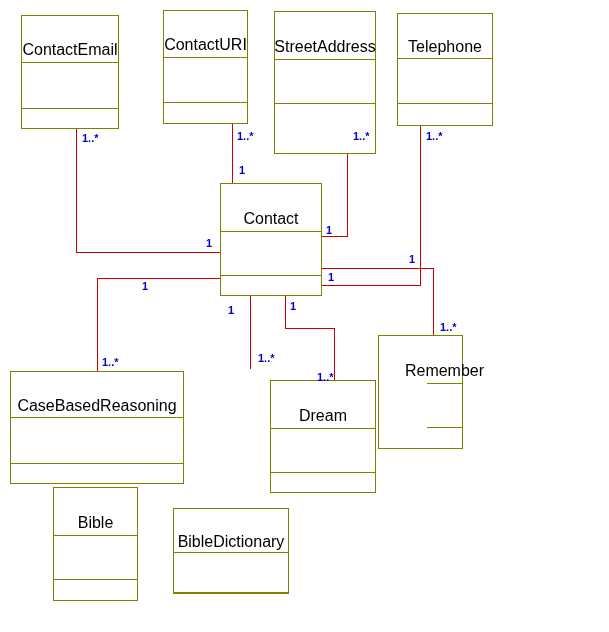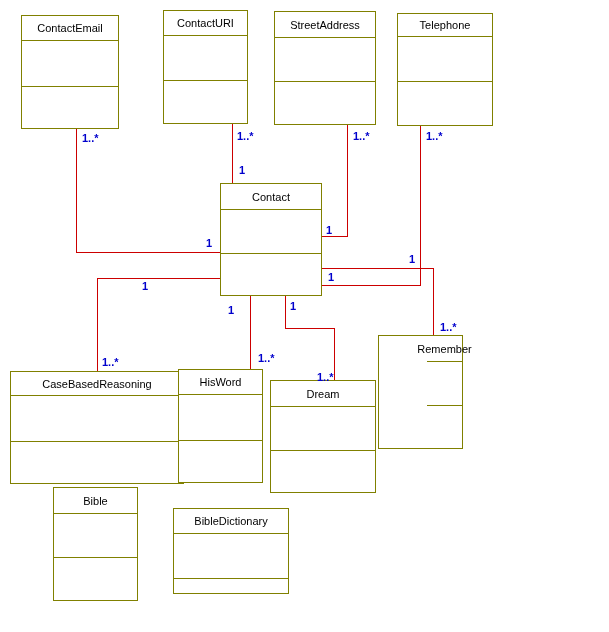--- a/index.html
+++ b/index.html
@@ -22,23 +22,24 @@
     box-sizing:border-box;
     border:1px solid var(--border,#808000);
     background:var(--boxfill,#ffffff);
     display:flex;
     flex-direction:column;
   }
   .cmp{box-sizing:border-box;width:100%;}
   .cmp.title{
     border-bottom:1px solid var(--border,#808000);
     display:flex;align-items:center;justify-content:center;
-    font-size:11px;
+    font-size:16px;
     color:var(--text,#000000);
     white-space:nowrap;
+    margin-top:22px;
   }
   .cmp.attrs{border-bottom:1px solid var(--border,#808000);}
   .cmp.ops{flex:1;}
   .mult{
     position:absolute;
     font-size:11px;
     font-weight:bold;
     line-height:12px;
     color:var(--mult,#0000cc);
     white-space:nowrap;
@@ -65,21 +66,21 @@
     <div class="cmp attrs" style="height:46px"></div>
     <div class="cmp ops"></div>
   </div>
 
   <div class="uml-class" style="left:163px;top:10px;width:85px;height:114px;">
     <div class="cmp title" style="height:25px">ContactURI</div>
     <div class="cmp attrs" style="height:45px"></div>
     <div class="cmp ops"></div>
   </div>
 
-  <div class="uml-class" style="left:274px;top:11px;width:102px;height:114px;">
+  <div class="uml-class" style="left:274px;top:11px;width:102px;height:143px;">
     <div class="cmp title" style="height:26px">StreetAddress</div>
     <div class="cmp attrs" style="height:44px"></div>
     <div class="cmp ops"></div>
   </div>
 
   <div class="uml-class" style="left:397px;top:13px;width:96px;height:113px;">
     <div class="cmp title" style="height:23px">Telephone</div>
     <div class="cmp attrs" style="height:45px"></div>
     <div class="cmp ops"></div>
   </div>
@@ -89,25 +90,20 @@
     <div class="cmp attrs" style="height:44px"></div>
     <div class="cmp ops"></div>
   </div>
 
   <div class="uml-class" style="left:10px;top:371px;width:174px;height:113px;">
     <div class="cmp title" style="height:24px">CaseBasedReasoning</div>
     <div class="cmp attrs" style="height:46px"></div>
     <div class="cmp ops"></div>
   </div>
 
-  <div class="uml-class" style="left:178px;top:369px;width:85px;height:114px;">
-    <div class="cmp title" style="height:25px">HisWord</div>
-    <div class="cmp attrs" style="height:46px"></div>
-    <div class="cmp ops"></div>
-  </div>
 
   <div class="uml-class" style="left:270px;top:380px;width:106px;height:113px;">
     <div class="cmp title" style="height:26px">Dream</div>
     <div class="cmp attrs" style="height:44px"></div>
     <div class="cmp ops"></div>
   </div>
 
   <div class="uml-class" style="left:378px;top:335px;width:85px;height:114px;padding-left:48px;">
     <div class="cmp title" style="height:26px">Remember</div>
     <div class="cmp attrs" style="height:44px"></div>

